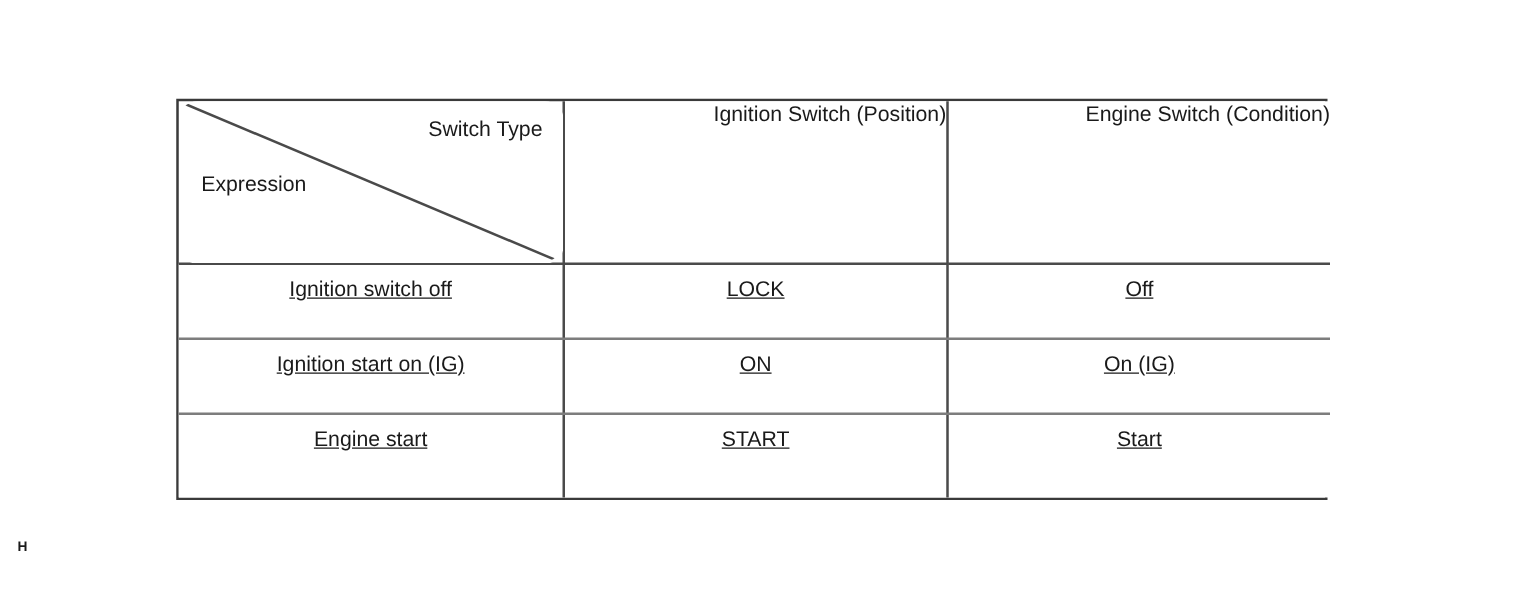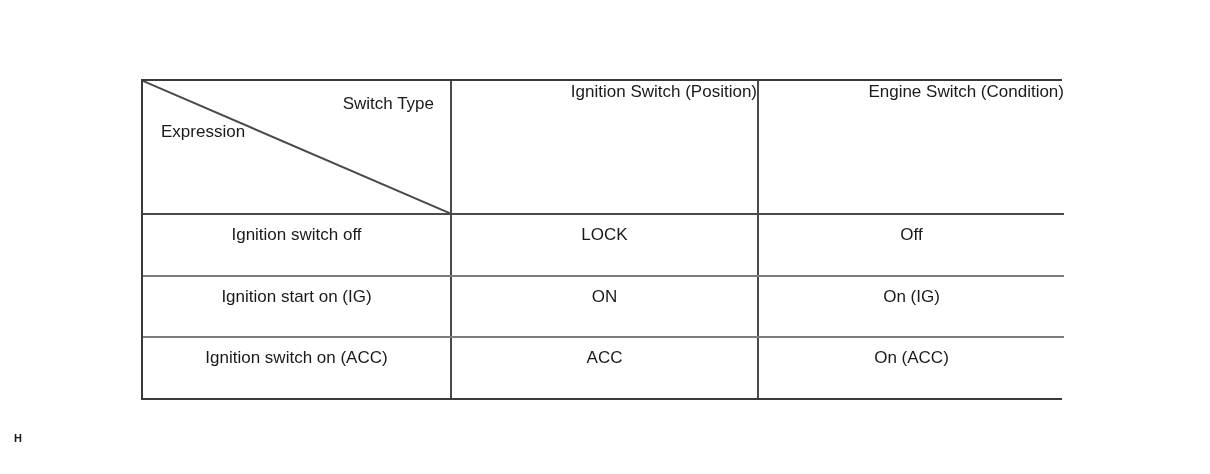--- a/index.html
+++ b/index.html
@@ -50,40 +50,41 @@
   .col-a { width: 308px; }
   .col-b { width: 307px; }
   .col-c { width: 306px; margin-left: 34px; }
 
   
   .row-head td { height: 111px; border-bottom: 2px solid #4a4a4a; }
 
   .corner-cell {
     position: relative;
     overflow: hidden;
+    border-radius: 15px;
   }
   .corner-diag {
     position: absolute;
     inset: 0;
     width: 100%;
     height: 100%;
     display: block;
   }
   .corner-switch-type {
     position: absolute;
     right: 16px;
     top: 12px;
     font-size: 17px;
     line-height: 21px;
     white-space: nowrap;
   }
   .corner-expression {
     position: absolute;
     left: 18px;
-    top: 40px;
+    top: 56px;
     font-size: 17px;
     line-height: 21px;
     white-space: nowrap;
   }
 
   .head-cell {
     text-align: right;
     vertical-align: middle;
     font-size: 17px;
     line-height: 22px;
@@ -91,20 +92,21 @@
   }
 
   
   .row-data td {
     height: 51px;
     text-align: center;
     font-size: 17px;
     line-height: 20px;
     padding-top: 10px;
     white-space: nowrap;
+    text-decoration: underline;
   }
   .row-data.last td { height: 57px; }
 
   
   .footer-mark {
     position: absolute;
     left: 14px;
     top: 432px;
     font-size: 11px;
     font-weight: bold;
@@ -136,24 +138,24 @@
         <td class="col-b">LOCK</td>
         <td class="col-c">Off</td>
       </tr>
 
       <tr class="row-data">
         <td class="col-a">Ignition start on (IG)</td>
         <td class="col-b">ON</td>
         <td class="col-c">On (IG)</td>
       </tr>
 
-      <tr class="row-data">
-        <td class="col-a">Ignition switch on (ACC)</td>
-        <td class="col-b">ACC</td>
-        <td class="col-c">On (ACC)</td>
+
+      <tr class="row-data last">
+        <td class="col-a">Engine start</td>
+        <td class="col-b">START</td>
+        <td class="col-c">Start</td>
       </tr>
-
 
     </tbody>
   </table>
 </div>
 
 <div class="footer-mark">H</div>
 
 </body></html>

